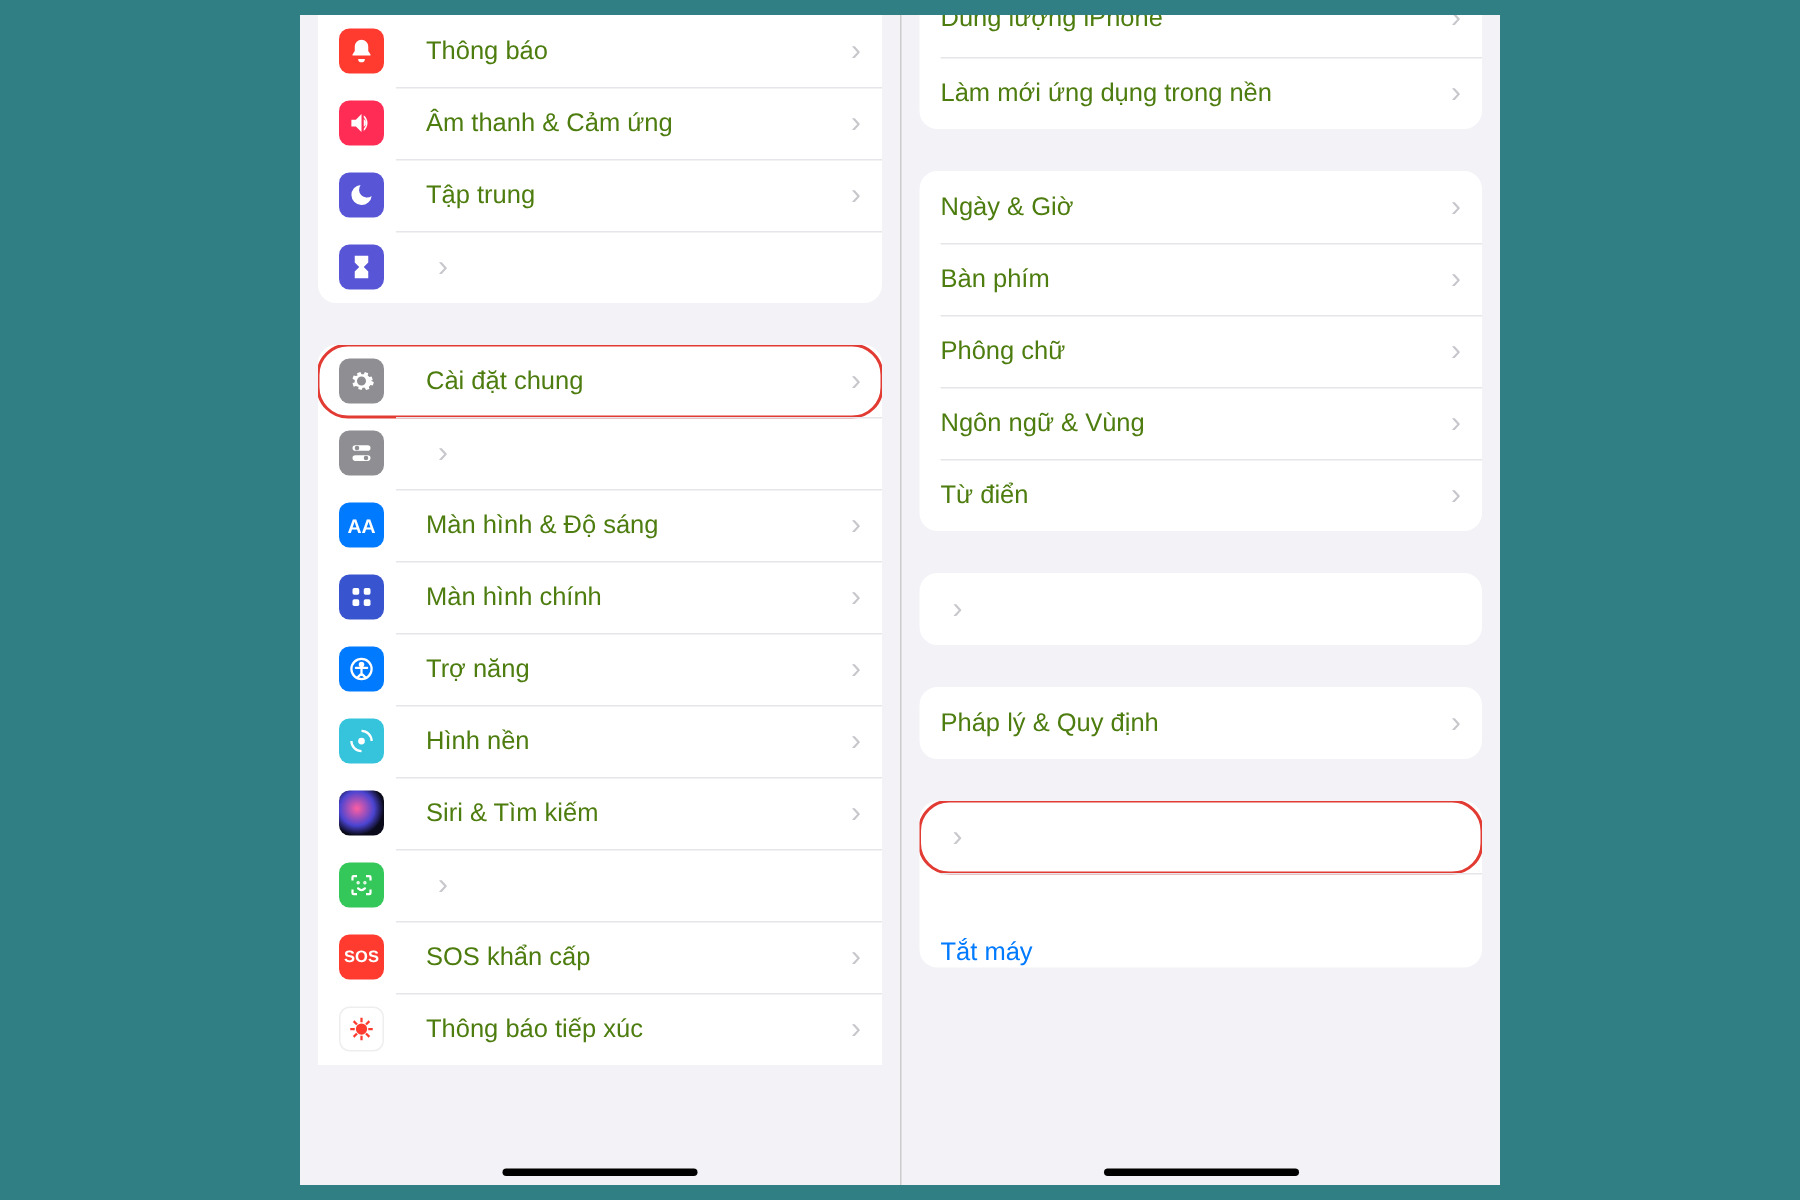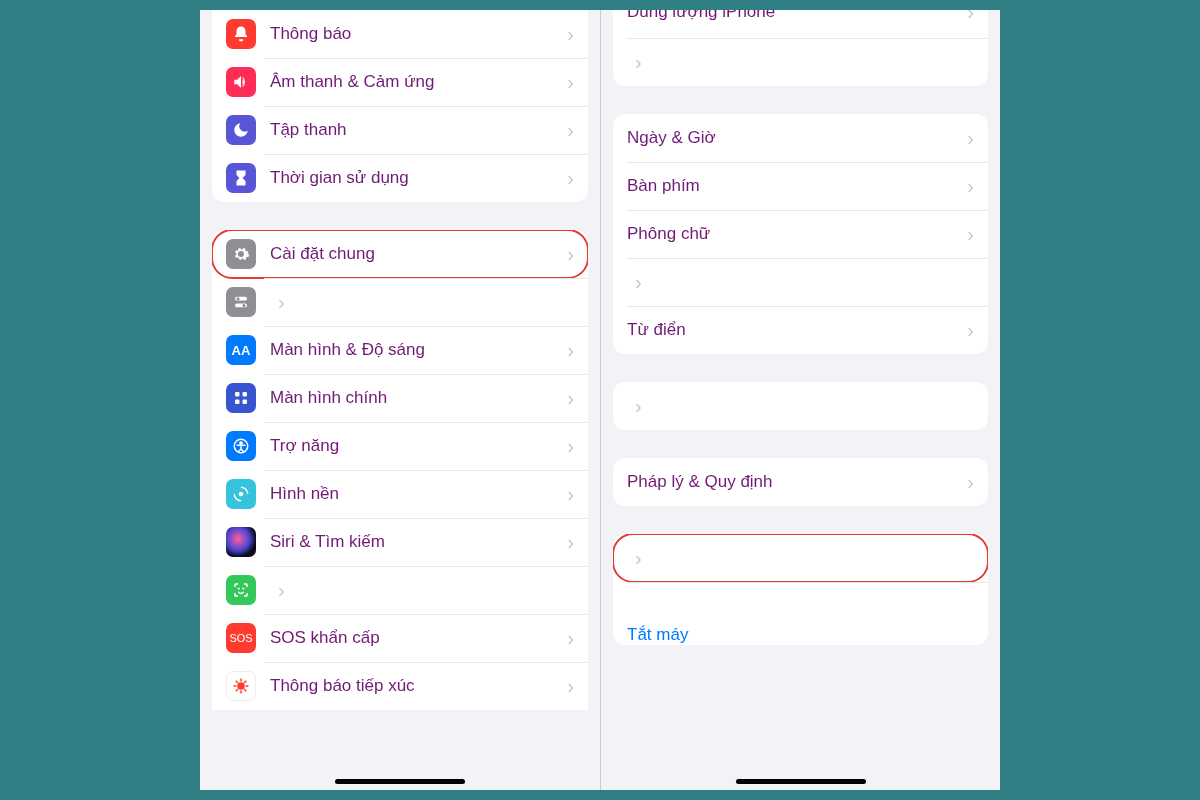--- a/index.html
+++ b/index.html
@@ -53,32 +53,32 @@
   .row.noicon + .row.noicon::before,
   .row.noicon:first-child + .row.noicon::before,
   .group .row.noicon + .row.noicon::before{
     left: 14px;
   }
   .row.noicon::before { left:14px; }
   .icon {
     width: 30px;
     height: 30px;
     border-radius: 7px;
-    margin-right: 14px;
+    margin-right: 28px;
     display: flex;
     align-items: center;
     justify-content: center;
     color: #fff;
     font-size: 15px;
     flex-shrink: 0;
   }
   .label {
     flex: 1;
     font-size: 17px;
-    color: #701a75;
+    color: #4d7c0f;
     white-space: nowrap;
     overflow: hidden;
     text-overflow: ellipsis;
   }
   .label.link { color: #007aff; margin-top: 43px; }
   .chevron {
     color: #c7c7cc;
     font-size: 20px;
     margin-left: 8px;
   }
@@ -103,21 +103,21 @@
   .ic-moon { background:#5856d6; }
   .ic-hourglass { background:#5856d6; }
   .ic-gear { background:#8e8e93; }
   .ic-toggles { background:#8e8e93; }
   .ic-aa { background:#007aff; font-weight:600; font-size:13px;}
   .ic-grid { background:#3854cf; }
   .ic-access { background:#007aff; }
   .ic-wall { background:#35c4dc; }
   .ic-siri { background: radial-gradient(circle at 40% 40%, #ff5ea1 0%, #4a44d1 45%, #0a0a1a 70%);}
   .ic-face { background:#34c759; }
-  .ic-sos { background:#ff3b30; font-weight:400; font-size:11px;}
+  .ic-sos { background:#ff3b30; font-weight:700; font-size:11px;}
   .ic-covid { background:#fff; color:#ff3b30; border:1px solid #eee;}
   svg { width: 18px; height: 18px; }
 </style>
 </head>
 <body>
 
 <div class="page">
 
   <div class="phone">
 
@@ -139,30 +139,29 @@
         </span>
         <span class="label">Âm thanh &amp; Cảm ứng</span>
         <span class="chevron">›</span>
       </div>
       <div class="row">
         <span class="icon ic-moon">
           <svg viewBox="0 0 24 24" fill="#fff">
               <path d="M21 12.8A9 9 0 1 1 11.2 3a7 7 0 0 0 9.8 9.8z"></path>
             </svg>
         </span>
-        <span class="label">Tập thanh</span>
+        <span class="label">Tập trung</span>
         <span class="chevron">›</span>
       </div>
       <div class="row">
         <span class="icon ic-hourglass">
           <svg viewBox="0 0 24 24" fill="#fff">
               <path d="M6 2v6l4 4-4 4v6h12v-6l-4-4 4-4V2H6z"></path>
             </svg>
         </span>
-        <span class="label">Thời gian sử dụng</span>
         <span class="chevron">›</span>
       </div>
     </div>
 
     <div class="group" style="margin-bottom:0; border-bottom-left-radius:0;border-bottom-right-radius:0;">
       <div class="row highlight">
         <span class="icon ic-gear">
           <svg viewBox="0 0 24 24" fill="#fff">
               <path d="M12 8a4 4 0 1 0 0 8 4 4 0 0 0 0-8zm9 4l2 1-1 3-2-.5a8 8 0 0 1-1.5 1.5l.5 2-3 1-1-2a8 8 0 0 1-2 0l-1 2-3-1 .5-2A8 8 0 0 1 7 16.5L5 17l-1-3 2-1a8 8 0 0 1 0-2l-2-1 1-3 2 .5A8 8 0 0 1 8.5 7L8 5l3-1 1 2a8 8 0 0 1 2 0l1-2 3 1-.5 2A8 8 0 0 1 19 8.5l2-.5 1 3-2 1a8 8 0 0 1 0 0z"></path>
             </svg>
@@ -265,38 +264,40 @@
   </div>
 
   <div class="phone">
 
     <div class="group" style="margin-top:0;border-top-left-radius:0;border-top-right-radius:0;">
       <div class="row noicon" style="min-height:28px;overflow:hidden;">
         <span class="label" style="position:relative;top:-12px;">Dung lượng iPhone</span>
         <span class="chevron" style="position:relative;top:-12px;">›</span>
       </div>
       <div class="row noicon">
+        <span class="label">Làm mới ứng dụng trong nền</span>
         <span class="chevron">›</span>
       </div>
     </div>
 
     <div class="group">
       <div class="row noicon">
         <span class="label">Ngày &amp; Giờ</span>
         <span class="chevron">›</span>
       </div>
       <div class="row noicon">
         <span class="label">Bàn phím</span>
         <span class="chevron">›</span>
       </div>
       <div class="row noicon">
         <span class="label">Phông chữ</span>
         <span class="chevron">›</span>
       </div>
       <div class="row noicon">
+        <span class="label">Ngôn ngữ &amp; Vùng</span>
         <span class="chevron">›</span>
       </div>
       <div class="row noicon">
         <span class="label">Từ điển</span>
         <span class="chevron">›</span>
       </div>
     </div>
 
     <div class="group">
       <div class="row noicon">

